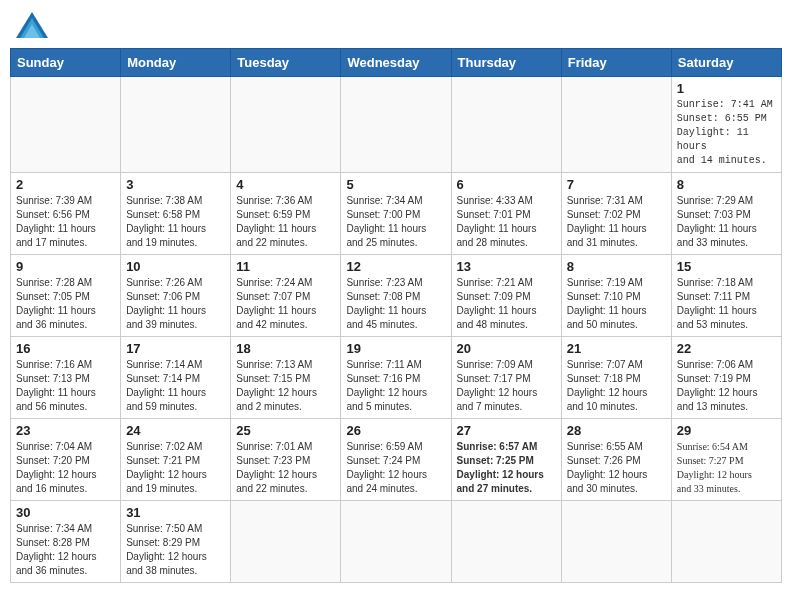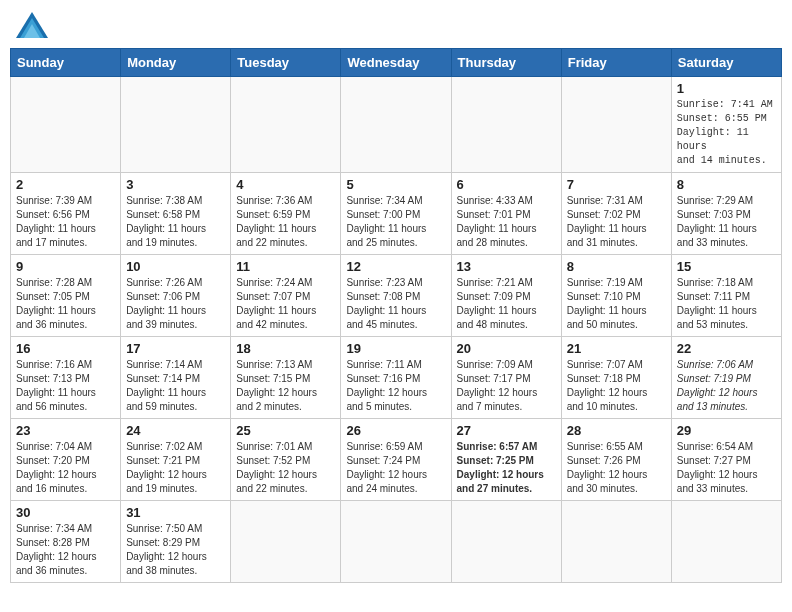--- a/index.html
+++ b/index.html
@@ -276,21 +276,21 @@
         </td>
         <td>
           <span class="day-number">21</span>
           <div class="day-info" style="white-space: pre-line;">Sunrise: 7:07 AM
 Sunset: 7:18 PM
 Daylight: 12 hours
 and 10 minutes.</div>
         </td>
         <td>
           <span class="day-number">22</span>
-          <div class="day-info" style="white-space: pre-line; font-style: italic;">Sunrise: 7:06 AM
+          <div class="day-info" style="white-space: pre-line;">Sunrise: 7:06 AM
 Sunset: 7:19 PM
 Daylight: 12 hours
 and 13 minutes.</div>
         </td>
       </tr>
       <tr>
         <td>
           <span class="day-number">23</span>
           <div class="day-info" style="white-space: pre-line;">Sunrise: 7:04 AM
 Sunset: 7:20 PM
@@ -300,21 +300,21 @@
         <td>
           <span class="day-number">24</span>
           <div class="day-info" style="white-space: pre-line;">Sunrise: 7:02 AM
 Sunset: 7:21 PM
 Daylight: 12 hours
 and 19 minutes.</div>
         </td>
         <td>
           <span class="day-number">25</span>
           <div class="day-info" style="white-space: pre-line;">Sunrise: 7:01 AM
-Sunset: 7:52 PM
+Sunset: 7:23 PM
 Daylight: 12 hours
 and 22 minutes.</div>
         </td>
         <td>
           <span class="day-number">26</span>
           <div class="day-info" style="white-space: pre-line;">Sunrise: 6:59 AM
 Sunset: 7:24 PM
 Daylight: 12 hours
 and 24 minutes.</div>
         </td>
@@ -327,21 +327,21 @@
         </td>
         <td>
           <span class="day-number">28</span>
           <div class="day-info" style="white-space: pre-line;">Sunrise: 6:55 AM
 Sunset: 7:26 PM
 Daylight: 12 hours
 and 30 minutes.</div>
         </td>
         <td>
           <span class="day-number">29</span>
-          <div class="day-info" style="white-space: pre-line;">Sunrise: 6:54 AM
+          <div class="day-info" style="white-space: pre-line; font-family: Liberation Serif, serif;">Sunrise: 6:54 AM
 Sunset: 7:27 PM
 Daylight: 12 hours
 and 33 minutes.</div>
         </td>
       </tr>
       <tr class="last-row">
         <td>
           <span class="day-number">30</span>
           <div class="day-info" style="white-space: pre-line;">Sunrise: 7:34 AM
 Sunset: 8:28 PM

